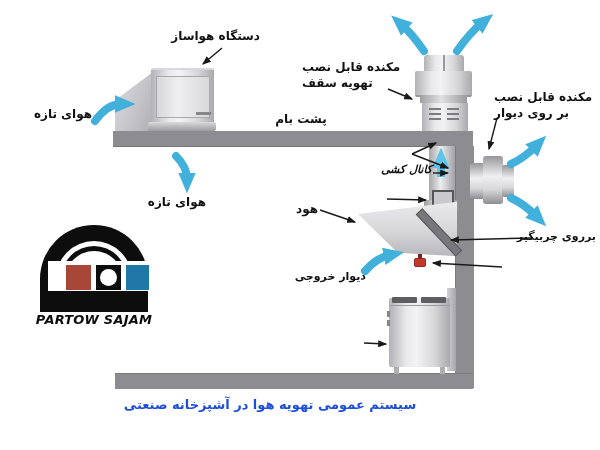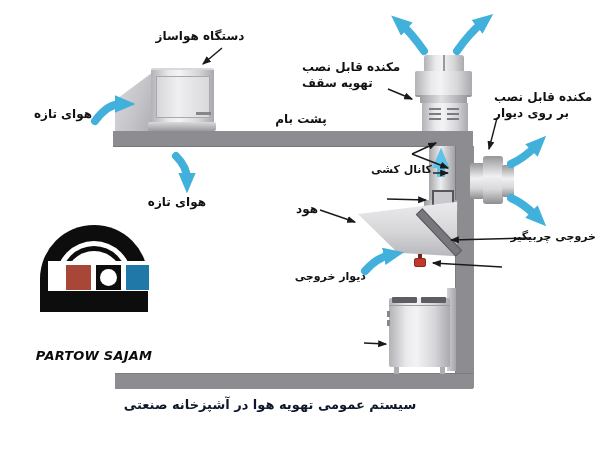--- a/index.html
+++ b/index.html
@@ -9,24 +9,24 @@
   }
   .abs{position:absolute;}
   
   .slab{position:absolute;background:#8d8d91;}
   
   .metalH{background:linear-gradient(90deg,#b2b2b7 0%,#e9e9eb 28%,#f3f3f5 45%,#d6d6d9 75%,#a9a9ae 100%);}
   .metalV{background:linear-gradient(180deg,#97979b 0%,#f0f0f2 42%,#d8d8db 70%,#8e8e92 100%);}
   
   .lbl{position:absolute;font-size:12px;font-weight:bold;line-height:16px;white-space:nowrap;color:#111;}
   .lbl.center{text-align:left;white-space:normal;}
-  .caption{position:absolute;font-size:13px;font-weight:bold;text-align:center;color:#0f172a;}
+  .caption{position:absolute;font-size:13px;font-weight:bold;text-align:center;color:#1d4ed8;}
   .brand{
     position:absolute;left:34px;top:312px;width:120px;text-align:center;
-    font-style:italic;font-weight:bold;font-size:13px;letter-spacing:0.2px;color:#0c0c0c;margin-top:36px;
+    font-style:italic;font-weight:bold;font-size:13px;letter-spacing:0.2px;color:#0c0c0c;
   }
   svg.overlay{position:absolute;left:0;top:0;pointer-events:none;}
 </style>
 </head>
 <body>
 
 <div id="stage">
 
   <div class="slab" style="left:113px;top:131px;width:360px;height:15px;border-bottom:1px solid #77777b;"></div>
   <div class="slab" style="left:455px;top:146px;width:18px;height:242px;border-left:1px solid #7c7c80;"></div>
@@ -131,43 +131,43 @@
       <path d="M 412,154 L 448,168" marker-end="url(#ab)"></path>
       <path d="M 433,173 L 448,173" marker-end="url(#ab)"></path>
       <path d="M 387,199 L 426,200" marker-end="url(#ab)"></path>
       <path d="M 320,210 L 355,222" marker-end="url(#ab)"></path>
       <path d="M 531,238 L 451,240" marker-end="url(#ab)"></path>
       <path d="M 502,267 L 433,263" marker-end="url(#ab)"></path>
       <path d="M 364,343 L 386,344" marker-end="url(#ab)"></path>
     </g>
   </svg>
 
-  <div class="lbl" dir="rtl" style="left:150px;top:28px;width:100px;text-align:center;">دستگاه هواساز</div>
+  <div class="lbl" dir="rtl" style="left:160px;top:28px;width:100px;">دستگاه هواساز</div>
 
   <div class="lbl" dir="rtl" style="left:28px;top:106px;width:70px;text-align:center;">هوای تازه</div>
 
   <div class="lbl" dir="rtl" style="left:268px;top:111px;width:66px;text-align:center;">پشت بام</div>
 
   <div class="lbl center" dir="rtl" style="left:302px;top:59px;width:112px;">
     <span>مکنده قابل نصب</span><br>
     <span>تهویه سقف</span>
   </div>
 
   <div class="lbl center" dir="rtl" style="left:494px;top:89px;width:106px;">
     <span>مکنده قابل نصب</span><br>
     <span>بر روی دیوار</span>
   </div>
 
   <div class="lbl" dir="rtl" style="left:148px;top:194px;width:58px;text-align:center;">هوای تازه</div>
 
-  <div class="lbl" dir="rtl" style="left:378px;top:162px;width:54px;text-align:right;font-size:11px;">کانال کشی</div>
+  <div class="lbl" dir="rtl" style="left:378px;top:162px;width:54px;text-align:right;font-size:11px;font-style:italic;">کانال کشی</div>
 
   <div class="lbl" dir="rtl" style="left:286px;top:201px;width:32px;text-align:right;">هود</div>
 
-  <div class="lbl" dir="rtl" style="left:526px;top:229px;width:70px;text-align:right;font-size:11px;">خروجی چربیگیر</div>
+  <div class="lbl" dir="rtl" style="left:526px;top:229px;width:70px;text-align:right;font-size:11px;">برروی چربیگیر</div>
 
 
   <div class="lbl" dir="rtl" style="left:306px;top:269px;width:60px;text-align:center;font-size:11px;">دیوار خروجی</div>
 
 
   <div class="caption" dir="rtl" style="left:100px;top:397px;width:340px;">سیستم عمومی تهویه هوا در آشپزخانه صنعتی</div>
 
 </div>
 
 </body></html>

